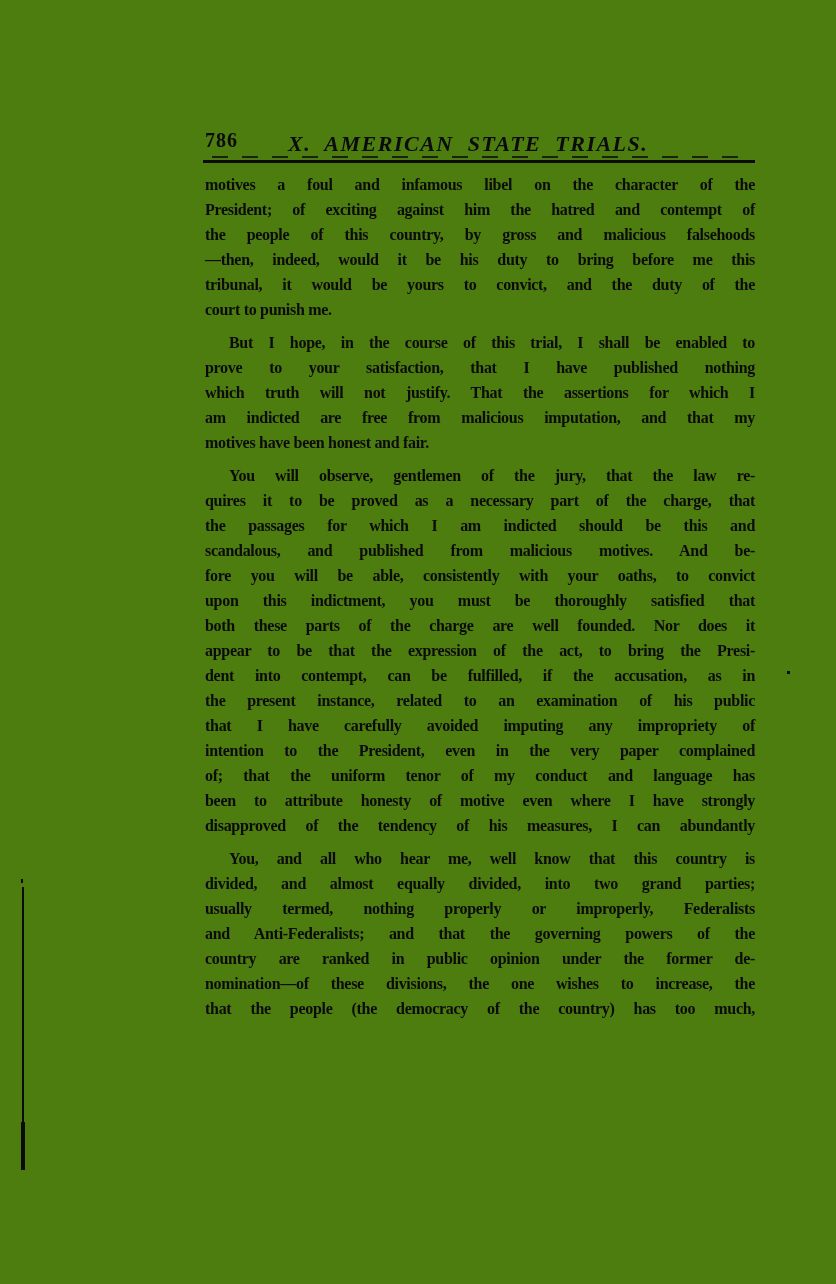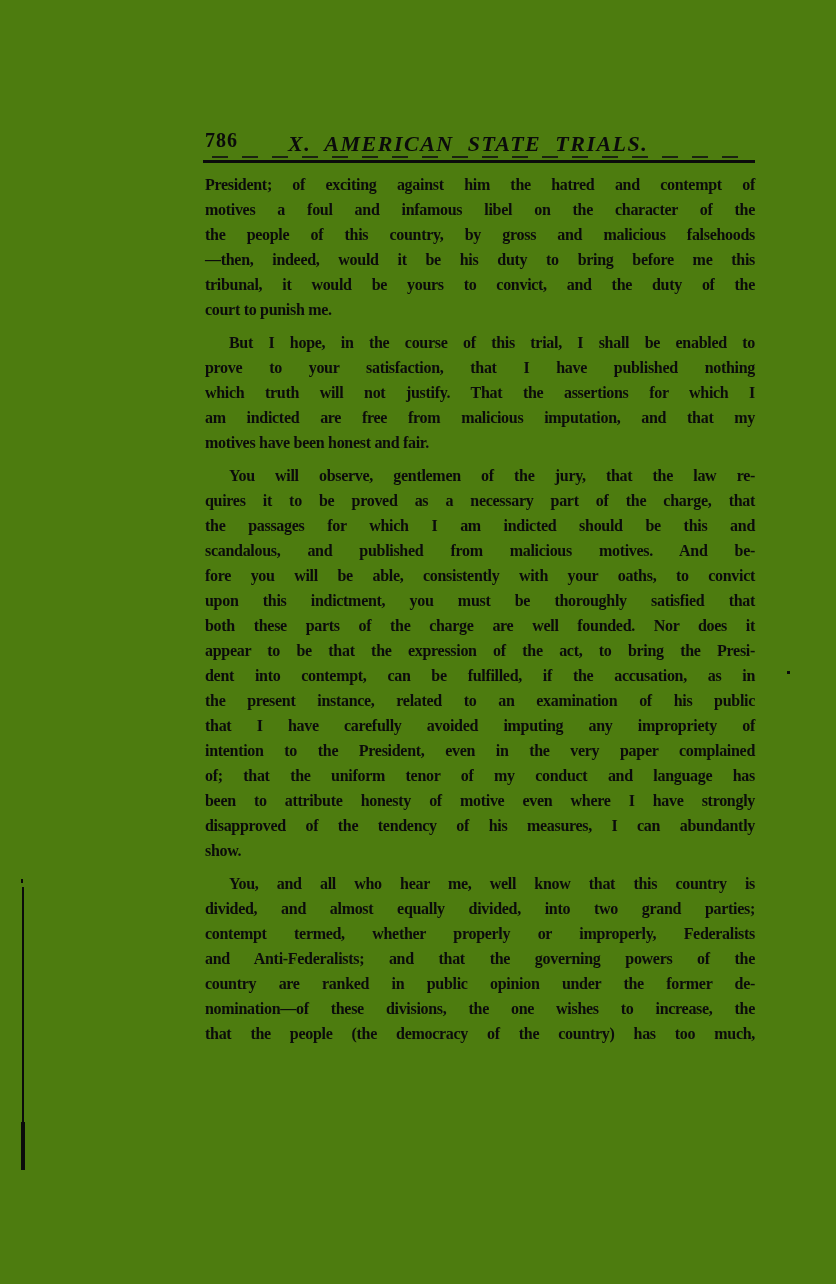--- a/index.html
+++ b/index.html
@@ -83,22 +83,22 @@
 
 <div class="page">
   <span class="page-number">786</span>
   <span class="head-title">X. AMERICAN STATE TRIALS.</span>
 
   <div class="rule-dashes"></div>
   <div class="rule"></div>
 
   <div class="text-block" id="text-block">
       <div class="para">
+        <div class="line">motives a foul and infamous libel on the character of the</div>
         <div class="line">President; of exciting against him the hatred and contempt of</div>
-        <div class="line">motives a foul and infamous libel on the character of the</div>
         <div class="line">the people of this country, by gross and malicious falsehoods</div>
         <div class="line">—then, indeed, would it be his duty to bring before me this</div>
         <div class="line">tribunal, it would be yours to convict, and the duty of the</div>
         <div class="line last">court to punish me.</div>
       </div>
       <div class="para indent">
         <div class="line">But I hope, in the course of this trial, I shall be enabled to</div>
         <div class="line">prove to your satisfaction, that I have published nothing</div>
         <div class="line">which truth will not justify.  That the assertions for which I</div>
         <div class="line">am indicted are free from malicious imputation, and that my</div>
@@ -113,26 +113,25 @@
         <div class="line">upon this indictment, you must be thoroughly satisfied that</div>
         <div class="line">both these parts of the charge are well founded.  Nor does it</div>
         <div class="line">appear to be that the expression of the act, to bring the Presi-</div>
         <div class="line">dent into contempt, can be fulfilled, if the accusation, as in</div>
         <div class="line">the present instance, related to an examination of his public</div>
         <div class="line">that I have carefully avoided imputing any impropriety of</div>
         <div class="line">intention to the President, even in the very paper complained</div>
         <div class="line">of; that the uniform tenor of my conduct and language has</div>
         <div class="line">been to attribute honesty of motive even where I have strongly</div>
         <div class="line">disapproved of the tendency of his measures, I can abundantly</div>
-        <div class="line last">show.</div>
       </div>
       <div class="para indent">
         <div class="line">You, and all who hear me, well know that this country is</div>
         <div class="line">divided, and almost equally divided, into two grand parties;</div>
-        <div class="line">contempt termed, whether properly or improperly, Federalists</div>
+        <div class="line">usually termed, nothing properly or improperly, Federalists</div>
         <div class="line">and Anti-Federalists; and that the governing powers of the</div>
         <div class="line">country are ranked in public opinion under the former de-</div>
         <div class="line">nomination—of these divisions, the one wishes to increase, the</div>
         <div class="line">that the people (the democracy of the country) has too much,</div>
       </div>
     </div>
 
   <div class="artifact margin-dot"></div>
   <div class="artifact margin-line-thin"></div>
   <div class="artifact margin-line-thick"></div>

